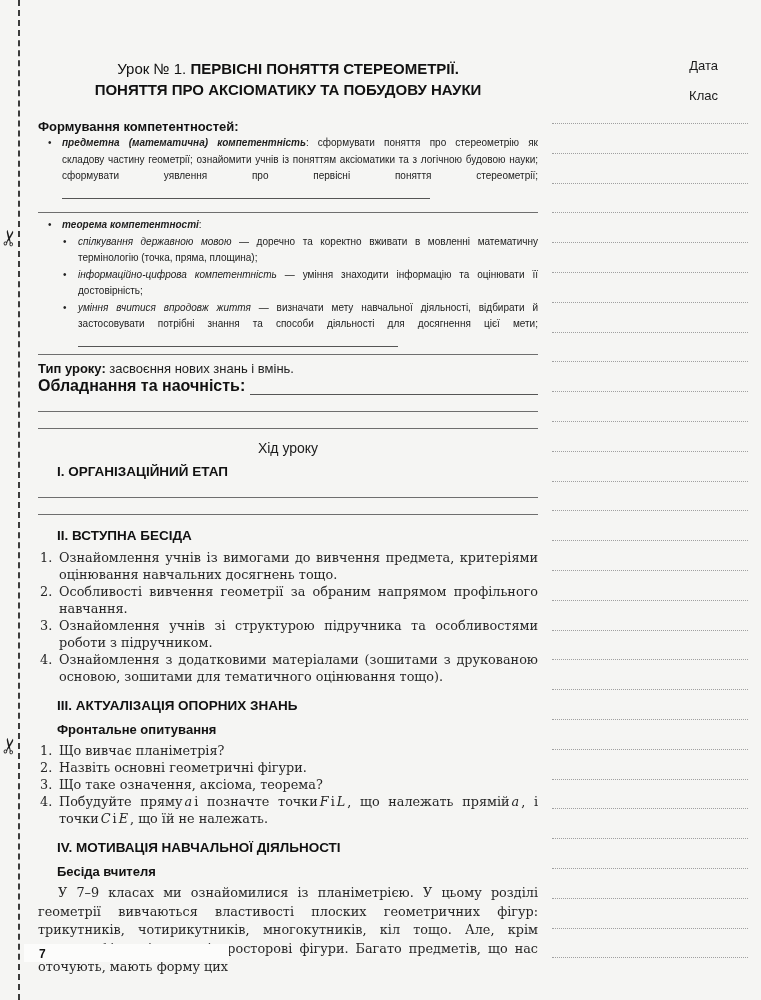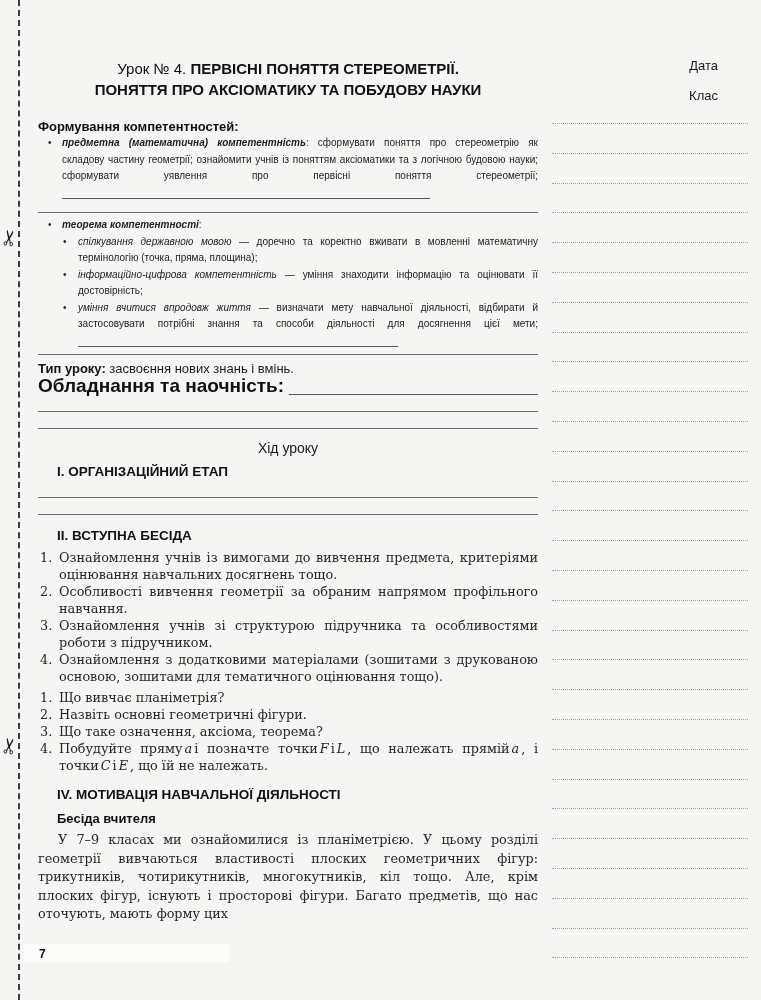--- a/index.html
+++ b/index.html
@@ -30,21 +30,21 @@
   .f-368{width:368px;}
   .f-320{width:320px;}
 
   .hr-line{border-bottom:1px solid #6e6e6e;}
   .hl-a{height:11px;margin-bottom:4px;}
   .hl-b{height:5px;}
   .hl-17{height:16px;}
 
   .type-row{font-size:13px;line-height:17px;margin-top:5px;}
   .type-row b,.equip-row b{color:#111;}
-  .equip-row{font-size:19px;line-height:18px;display:flex;align-items:flex-end;}
+  .equip-row{font-size:16px;line-height:18px;display:flex;align-items:flex-end;}
   .fill-flex{flex:1;border-bottom:1px solid #555;height:13px;margin-left:5px;}
 
   .course-head{text-align:center;font-size:14px;line-height:18px;margin-top:10px;color:#1a1a1a;}
   .stage-head{font-weight:700;font-size:13.5px;line-height:18px;margin-top:6px;margin-left:19px;color:#111;}
   .sh2{margin-top:12px;}
   .sub-head{font-weight:700;font-size:13px;line-height:17px;margin-top:6px;margin-left:19px;color:#111;}
 
   .ol{font-family:"DejaVu Serif",serif;font-size:12.8px;line-height:17px;margin-top:4px;color:#262626;}
   .oli{display:flex;}
   .num{flex:none;width:19px;padding-left:2px;}
@@ -70,21 +70,21 @@
 
 <div class="page">
 
   <div class="cut-line"></div>
   <div class="scissors s1">✂</div>
   <div class="scissors s2">✂</div>
 
   <div class="main">
 
     <div class="title">
-      <div><span>Урок № 4.</span> <span class="t-b">ПЕРВІСНІ ПОНЯТТЯ СТЕРЕОМЕТРІЇ.</span></div>
+      <div><span>Урок № 1.</span> <span class="t-b">ПЕРВІСНІ ПОНЯТТЯ СТЕРЕОМЕТРІЇ.</span></div>
       <div class="t-b">ПОНЯТТЯ ПРО АКСІОМАТИКУ ТА ПОБУДОВУ НАУКИ</div>
     </div>
 
     <div class="h-form">Формування компетентностей:</div>
 
     <div class="b-list">
       <div class="bi bi1">
         <span class="lead-bb">предметна (математична) компетентність</span><span>: сформувати поняття про стерео­метрію як складову частину геометрії; ознайомити учнів із поняттям аксіоматики та з логічною будовою науки; сформувати уявлення про первісні поняття стерео­метрії;</span> <span class="fill f-368"></span>
       </div>
       <div class="hr-line hl-a"></div>
@@ -134,20 +134,22 @@
       <div class="oli">
           <span class="num">3.</span>
           <span class="itxt">Ознайомлення учнів зі структурою підручника та особливостями робо­ти з підручником.</span>
         </div>
       <div class="oli">
           <span class="num">4.</span>
           <span class="itxt">Ознайомлення з додатковими матеріалами (зошитами з друкованою основою, зошитами для тематичного оцінювання тощо).</span>
         </div>
     </div>
 
+    <div class="stage-head sh2">III. АКТУАЛІЗАЦІЯ ОПОРНИХ ЗНАНЬ</div>
+    <div class="sub-head">Фронтальне опитування</div>
     <div class="ol">
       <div class="oli">
           <span class="num">1.</span>
           <span class="itxt">Що вивчає планіметрія?</span>
         </div>
       <div class="oli">
           <span class="num">2.</span>
           <span class="itxt">Назвіть основні геометричні фігури.</span>
         </div>
       <div class="oli">

